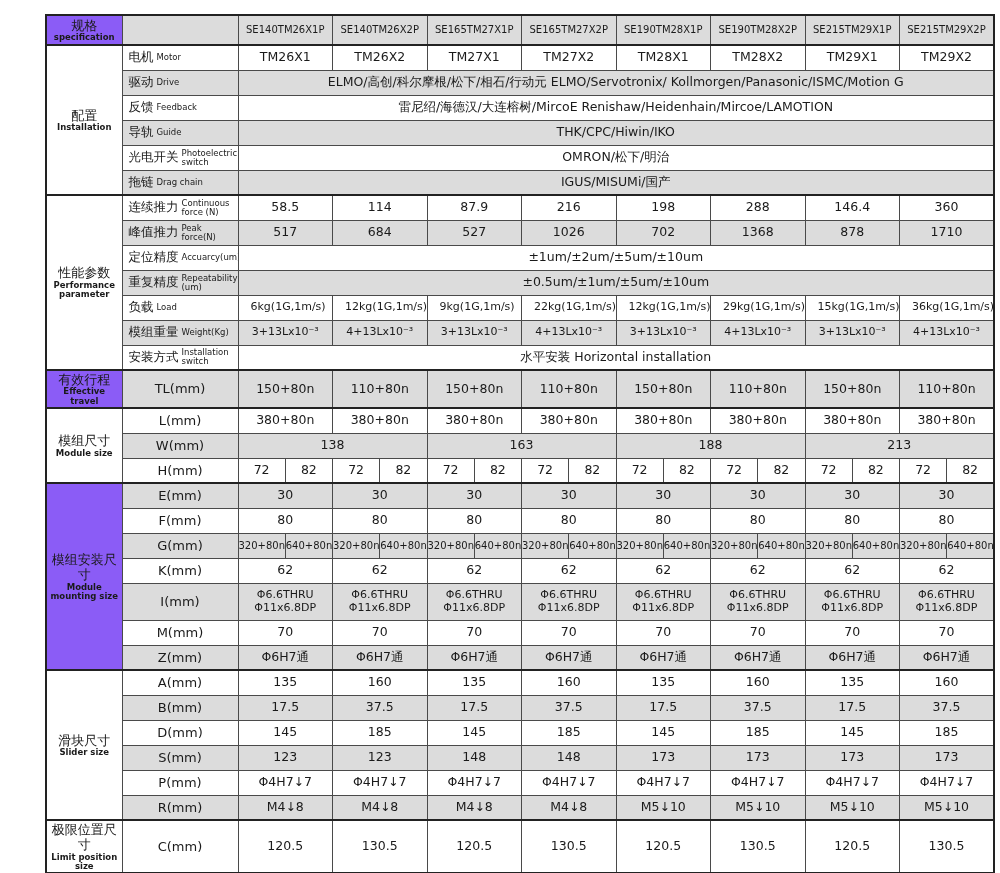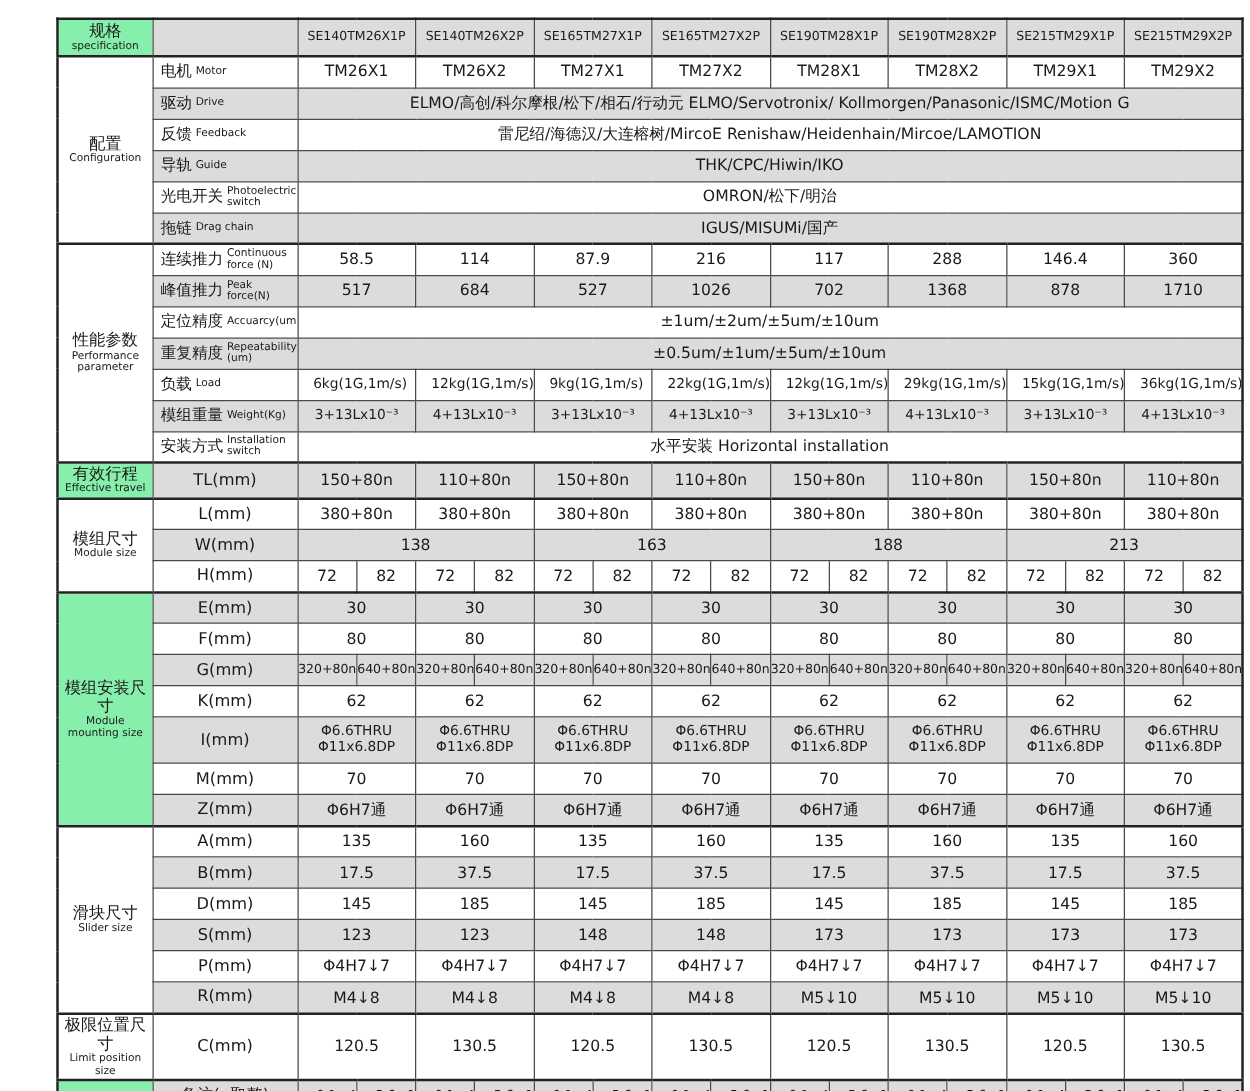--- a/index.html
+++ b/index.html
@@ -9,23 +9,23 @@
   col.c-group{width:76px}
   col.c-label{width:116px}
   col.c-u{width:47.25px}
   td{border:1px solid #4a4a4a;padding:1px 2px;text-align:center;vertical-align:middle;
      color:#1a1a1a;font-size:12.5px;line-height:1.18;overflow:hidden;background:#ffffff;}
   tr{height:25px;}
   tr.hdr{height:30px;}
   tr.tall{height:37px;}
   tr.sep td{border-top:2px solid #222;}
   tr.shaded td{background:#dcdcdc;}
-  tr.shaded td.group{background:#86efac;}
+  tr.shaded td.group{background:#8b5cf6;}
   td.group .g-zh{font-size:13px;}
-  td.group .g-en{font-size:8.5px;line-height:1.1;}
+  td.group .g-en{font-size:8.5px;line-height:1.1;font-weight:bold;}
   td.label .lab{display:flex;align-items:center;justify-content:flex-start;
      gap:3px;padding-left:4px;text-align:left;}
   td.label .zh{font-size:12.5px;white-space:nowrap;}
   td.label .en{font-size:8.5px;line-height:1.05;}
   td.label.plain{font-size:13px;}
   td.f10{font-size:10px;padding:1px 0;margin-left:36px;}
   td.f105{font-size:11px;padding:1px 12px;}
   td.pre{white-space:pre-line;margin-left:48px;}
 </style>
 </head>
@@ -65,21 +65,21 @@
           <td colspan="2" class="f10">SE165TM27X1P</td>
           <td colspan="2" class="f10">SE165TM27X2P</td>
           <td colspan="2" class="f10">SE190TM28X1P</td>
           <td colspan="2" class="f10">SE190TM28X2P</td>
           <td colspan="2" class="f10">SE215TM29X1P</td>
           <td colspan="2" class="f10">SE215TM29X2P</td>
         </tr>
         <tr class="sep">
           <td class="group" rowspan="6">
             <div class="g-zh">配置</div>
-            <div class="g-en">Configuration</div>
+            <div class="g-en">Installation</div>
           </td>
           <td class="label">
             <div class="lab">
               <span class="zh">电机</span>
               <span class="en">Motor</span>
             </div>
           </td>
           <td colspan="2">TM26X1</td>
           <td colspan="2">TM26X2</td>
           <td colspan="2">TM27X1</td>
@@ -142,21 +142,21 @@
           <td class="label">
             <div class="lab">
               <span class="zh">连续推力</span>
               <span class="en">Continuous force (N)</span>
             </div>
           </td>
           <td colspan="2">58.5</td>
           <td colspan="2">114</td>
           <td colspan="2">87.9</td>
           <td colspan="2">216</td>
-          <td colspan="2">117</td>
+          <td colspan="2">198</td>
           <td colspan="2">288</td>
           <td colspan="2">146.4</td>
           <td colspan="2">360</td>
         </tr>
         <tr class="shaded">
           <td class="label">
             <div class="lab">
               <span class="zh">峰值推力</span>
               <span class="en">Peak force(N)</span>
             </div>

